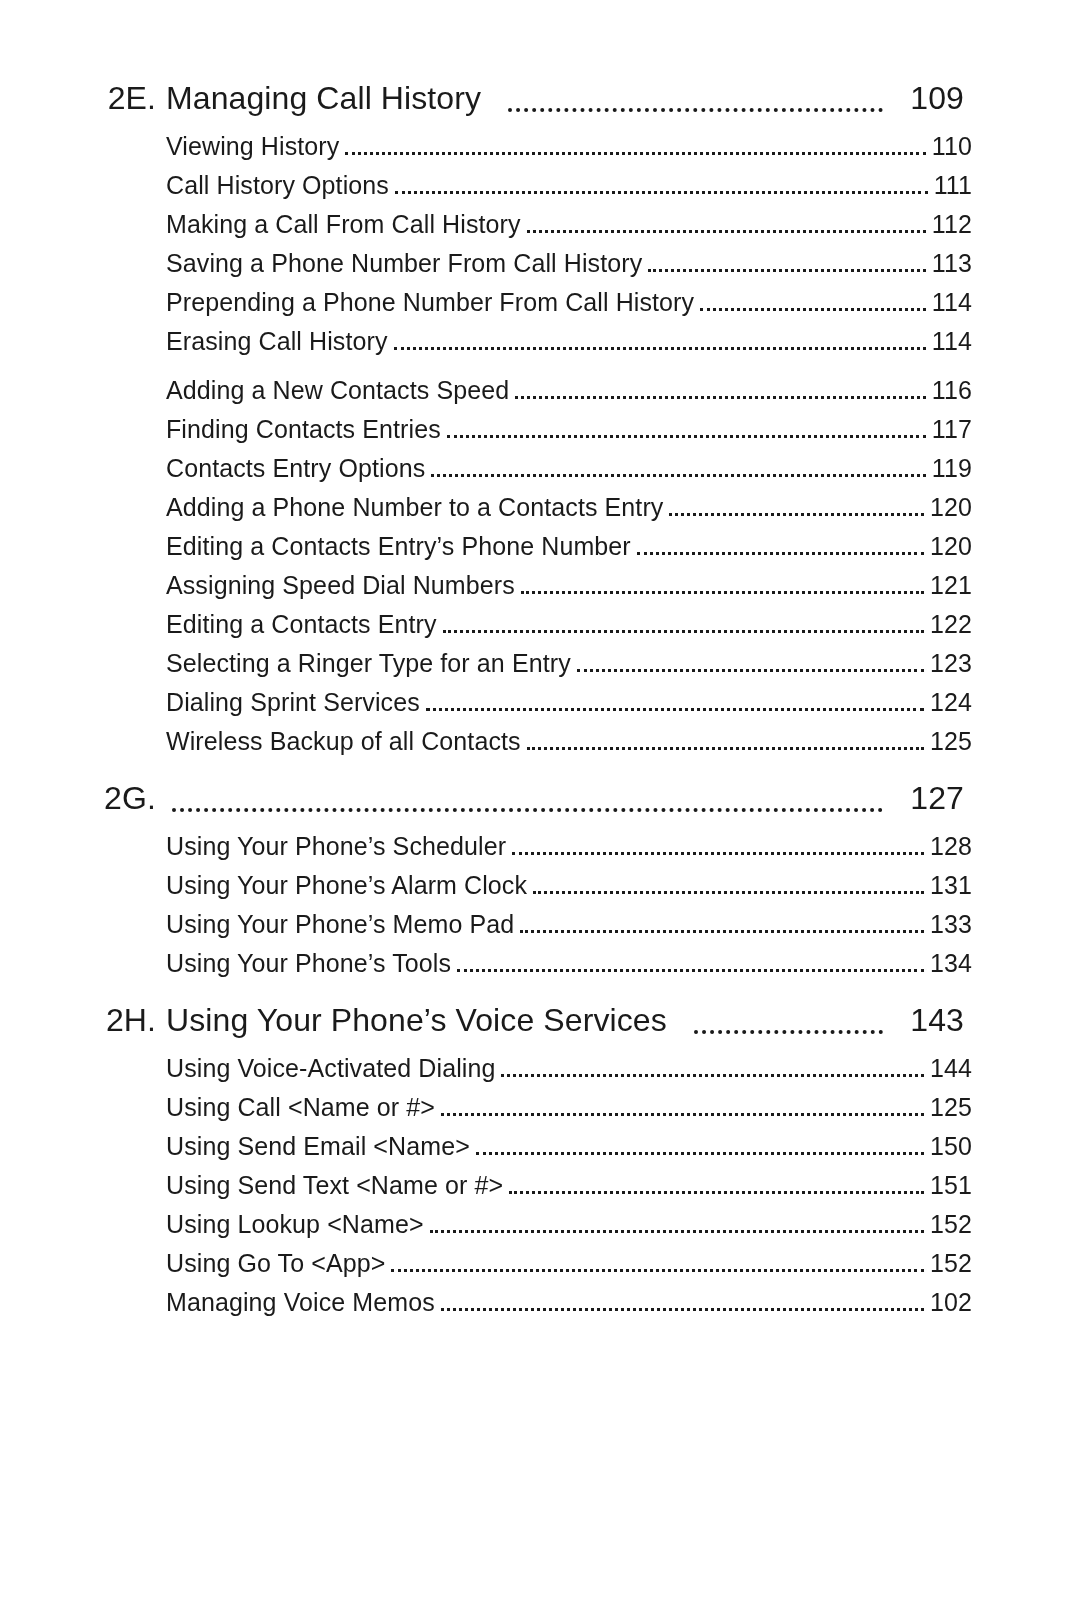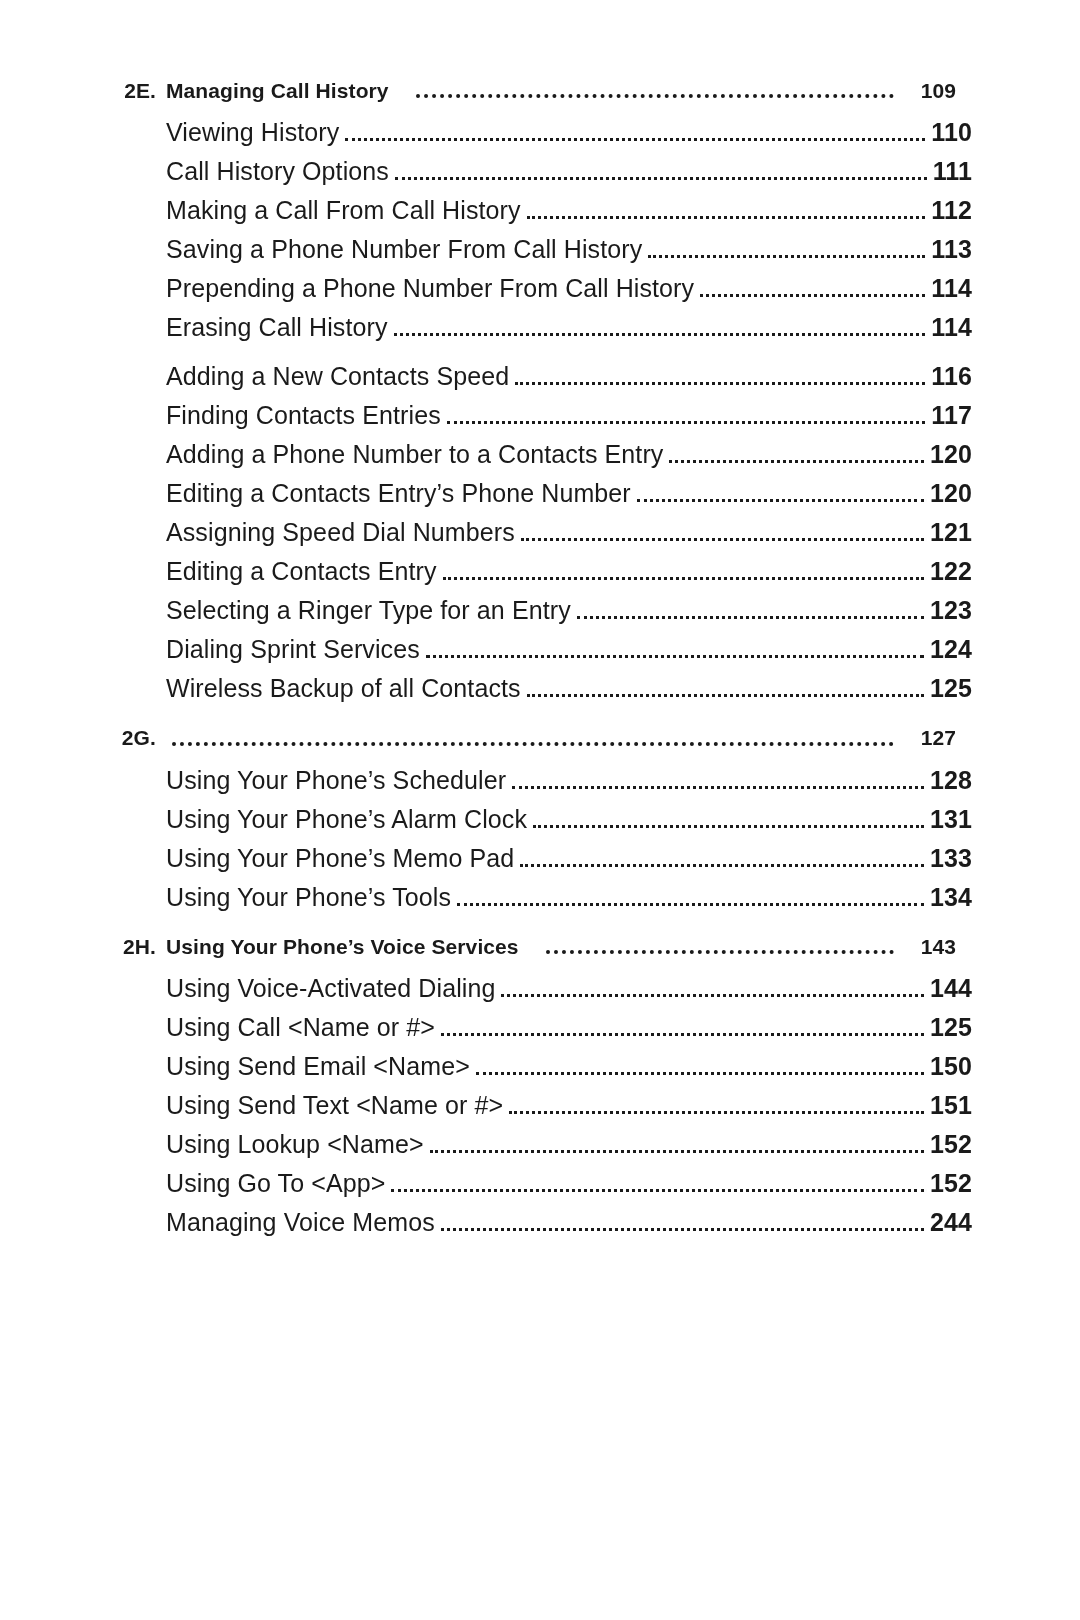--- a/index.html
+++ b/index.html
@@ -17,23 +17,23 @@
     font-family: "Segoe UI", "Helvetica Neue", Arial, sans-serif;
     color: #1a1a1a;
     font-kerning: normal;
   }
   .section {
     margin: 0;
   }
   .section-head {
     display: flex;
     align-items: baseline;
-    margin: 0 16px 16px 0;
-    font-weight: 700;
-    font-size: 21px;
+    margin: 0 8px 16px 0;
+    font-weight: 400;
+    font-size: 32px;
     line-height: 1.25;
     letter-spacing: 0.1px;
   }
   .section-head .sec-id {
     width: 56px;
     flex: 0 0 56px;
     text-align: right;
     padding-right: 10px;
   }
   .section-head .dotrow {
@@ -75,21 +75,20 @@
   .item .dots {
     flex: 1 1 auto;
     border-bottom: 3px dotted #1a1a1a;
     margin: 0 6px 4px 6px;
     height: 0.5em;
     align-self: flex-end;
     min-width: 8px;
   }
   .item .pg {
     white-space: nowrap;
-    font-weight: bold;
   }
 </style>
 </head>
 <body>
 
 <div class="page">
 
   <div class="section">
     <div class="section-head">
       <span class="sec-id">2E.</span>
@@ -139,20 +138,25 @@
           <span class="title">Adding a New Contacts Speed</span>
           <span class="dots"></span>
           <span class="pg">116</span>
         </div>
       <div class="item">
           <span class="title">Finding Contacts Entries</span>
           <span class="dots"></span>
           <span class="pg">117</span>
         </div>
       <div class="item">
+          <span class="title">Contacts Entry Options</span>
+          <span class="dots"></span>
+          <span class="pg">119</span>
+        </div>
+      <div class="item">
           <span class="title">Adding a Phone Number to a Contacts Entry</span>
           <span class="dots"></span>
           <span class="pg">120</span>
         </div>
       <div class="item">
           <span class="title">Editing a Contacts Entry’s Phone Number</span>
           <span class="dots"></span>
           <span class="pg">120</span>
         </div>
       <div class="item">
@@ -251,18 +255,18 @@
           <span class="pg">152</span>
         </div>
       <div class="item">
           <span class="title">Using Go To &lt;App&gt;</span>
           <span class="dots"></span>
           <span class="pg">152</span>
         </div>
       <div class="item">
           <span class="title">Managing Voice Memos</span>
           <span class="dots"></span>
-          <span class="pg">244</span>
+          <span class="pg">102</span>
         </div>
     </div>
   </div>
 
 </div>
 
 </body></html>

